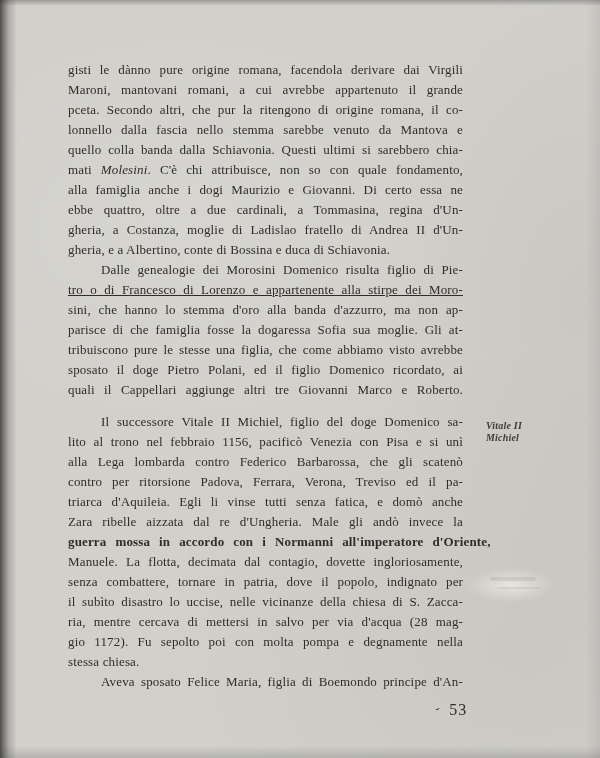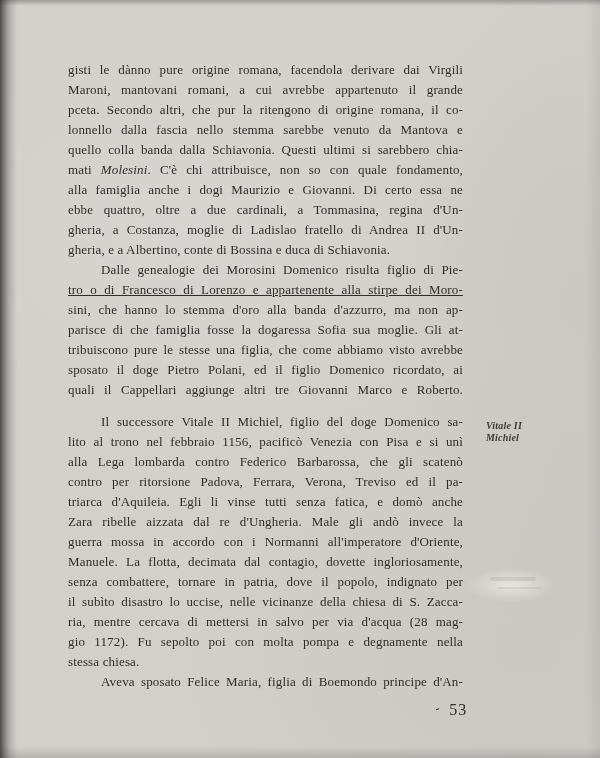--- a/index.html
+++ b/index.html
@@ -100,21 +100,21 @@
         <div class="line"><span style="word-spacing: 5.22px;">sposato il doge Pietro Polani, ed il figlio Domenico ricordato, ai</span></div>
         <div class="line"><span style="word-spacing: 5.92px;">quali il Cappellari aggiunge altri tre Giovanni Marco e Roberto.</span></div>
       </div>
       <div class="paragraph gap">
         <div class="line indent"><span style="word-spacing: 4.26px;">Il successore Vitale II Michiel, figlio del doge Domenico sa-</span></div>
         <div class="line"><span style="word-spacing: 4.13px;">lito al trono nel febbraio 1156, pacificò Venezia con Pisa e si unì</span></div>
         <div class="line"><span style="word-spacing: 6.93px;">alla Lega lombarda contro Federico Barbarossa, che gli scatenò</span></div>
         <div class="line"><span style="word-spacing: 6.59px; text-align: center;">contro per ritorsione Padova, Ferrara, Verona, Treviso ed il pa-</span></div>
         <div class="line"><span style="word-spacing: 5.86px;">triarca d'Aquileia. Egli li vinse tutti senza fatica, e domò anche</span></div>
         <div class="line"><span style="word-spacing: 6.45px;">Zara ribelle aizzata dal re d'Ungheria. Male gli andò invece la</span></div>
-        <div class="line"><span style="word-spacing: 5.58px;">guerra mossa in accordo con i Normanni all'imperatore d'Oriente,</span></div>
+        <div class="line"><span style="word-spacing: 5.58px; font-weight: bold;">guerra mossa in accordo con i Normanni all'imperatore d'Oriente,</span></div>
         <div class="line"><span style="word-spacing: 4.71px; margin-top: 16px;">Manuele. La flotta, decimata dal contagio, dovette ingloriosamente,</span></div>
         <div class="line"><span style="word-spacing: 5.41px;">senza combattere, tornare in patria, dove il popolo, indignato per</span></div>
         <div class="line"><span style="word-spacing: 3.14px;">il subìto disastro lo uccise, nelle vicinanze della chiesa di S. Zacca-</span></div>
         <div class="line"><span style="word-spacing: 4.69px;">ria, mentre cercava di mettersi in salvo per via d'acqua (28 mag-</span></div>
         <div class="line"><span style="word-spacing: 5.83px;">gio 1172). Fu sepolto poi con molta pompa e degnamente nella</span></div>
         <div class="line short"><span>stessa chiesa.</span></div>
       </div>
       <div class="paragraph">
         <div class="line indent"><span style="word-spacing: 2.82px; text-align: right;">Aveva sposato Felice Maria, figlia di Boemondo principe d'An-</span></div>
       </div>

